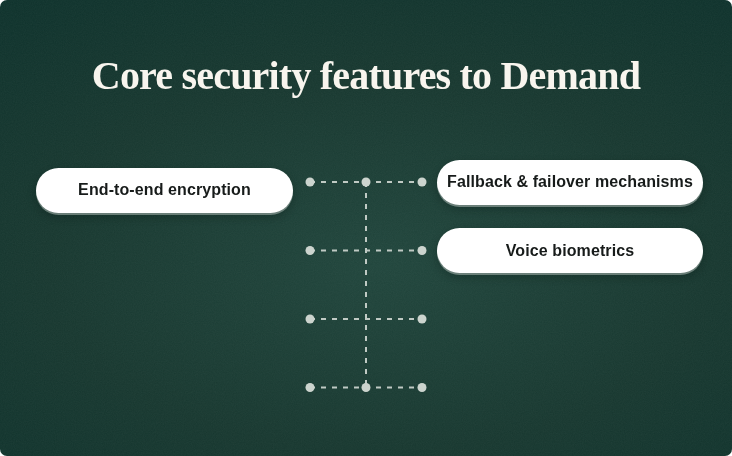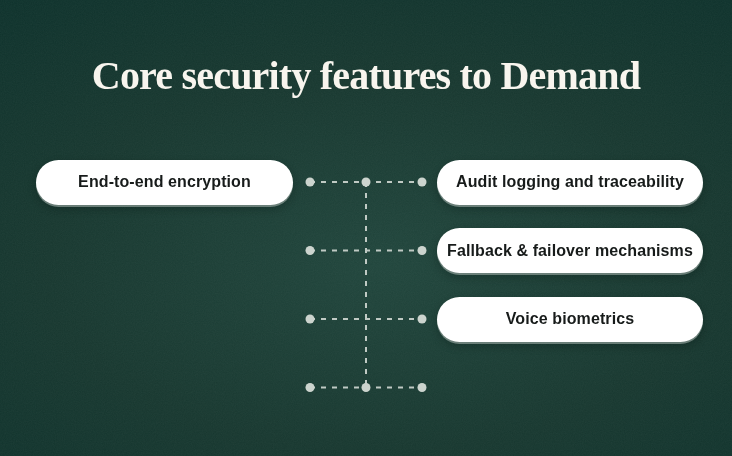--- a/index.html
+++ b/index.html
@@ -5,20 +5,21 @@
   html, body { margin: 0; padding: 0; }
   body { font-family: "Liberation Sans", sans-serif; }
 
   .canvas {
     position: relative;
     width: 732px;
     height: 456px;
     overflow: hidden;
     background:
       radial-gradient(95% 85% at 52% 58%, #20453c 0%, #17372f 48%, #0a2f2a 100%);
+    border-radius: 7px;
   }
 
   .noise-layer {
     position: absolute;
     inset: 0;
     pointer-events: none;
   }
 
   .title {
     position: absolute;
@@ -34,21 +35,21 @@
     line-height: 1.15;
   }
 
   .col {
     position: absolute;
     top: 159.5px;
     display: flex;
     flex-direction: column;
     gap: 23.5px;
   }
-  .col-left  { left: 36px;  width: 257px; }
+  .col-left  { left: 36px;  width: 257px; margin-top: 8px; }
   .col-right { left: 437px; width: 266px; }
 
   .pill {
     height: 45px;
     border-radius: 23px;
     background: #ffffff;
     display: flex;
     align-items: center;
     justify-content: center;
     font-weight: 700;
@@ -100,18 +101,17 @@
       <circle cx="366" cy="387.5" r="4.5"></circle>
       <circle cx="422" cy="387.5" r="4.5"></circle>
     </g>
   </svg>
 
   <div class="col col-left">
     <div class="pill">End-to-end encryption</div>
   </div>
 
   <div class="col col-right">
-    <div class="pill">Audit logging and traceability</div>
     <div class="pill">Fallback &amp; failover mechanisms</div>
     <div class="pill">Voice biometrics</div>
   </div>
 
 </div>
 
 </body></html>

